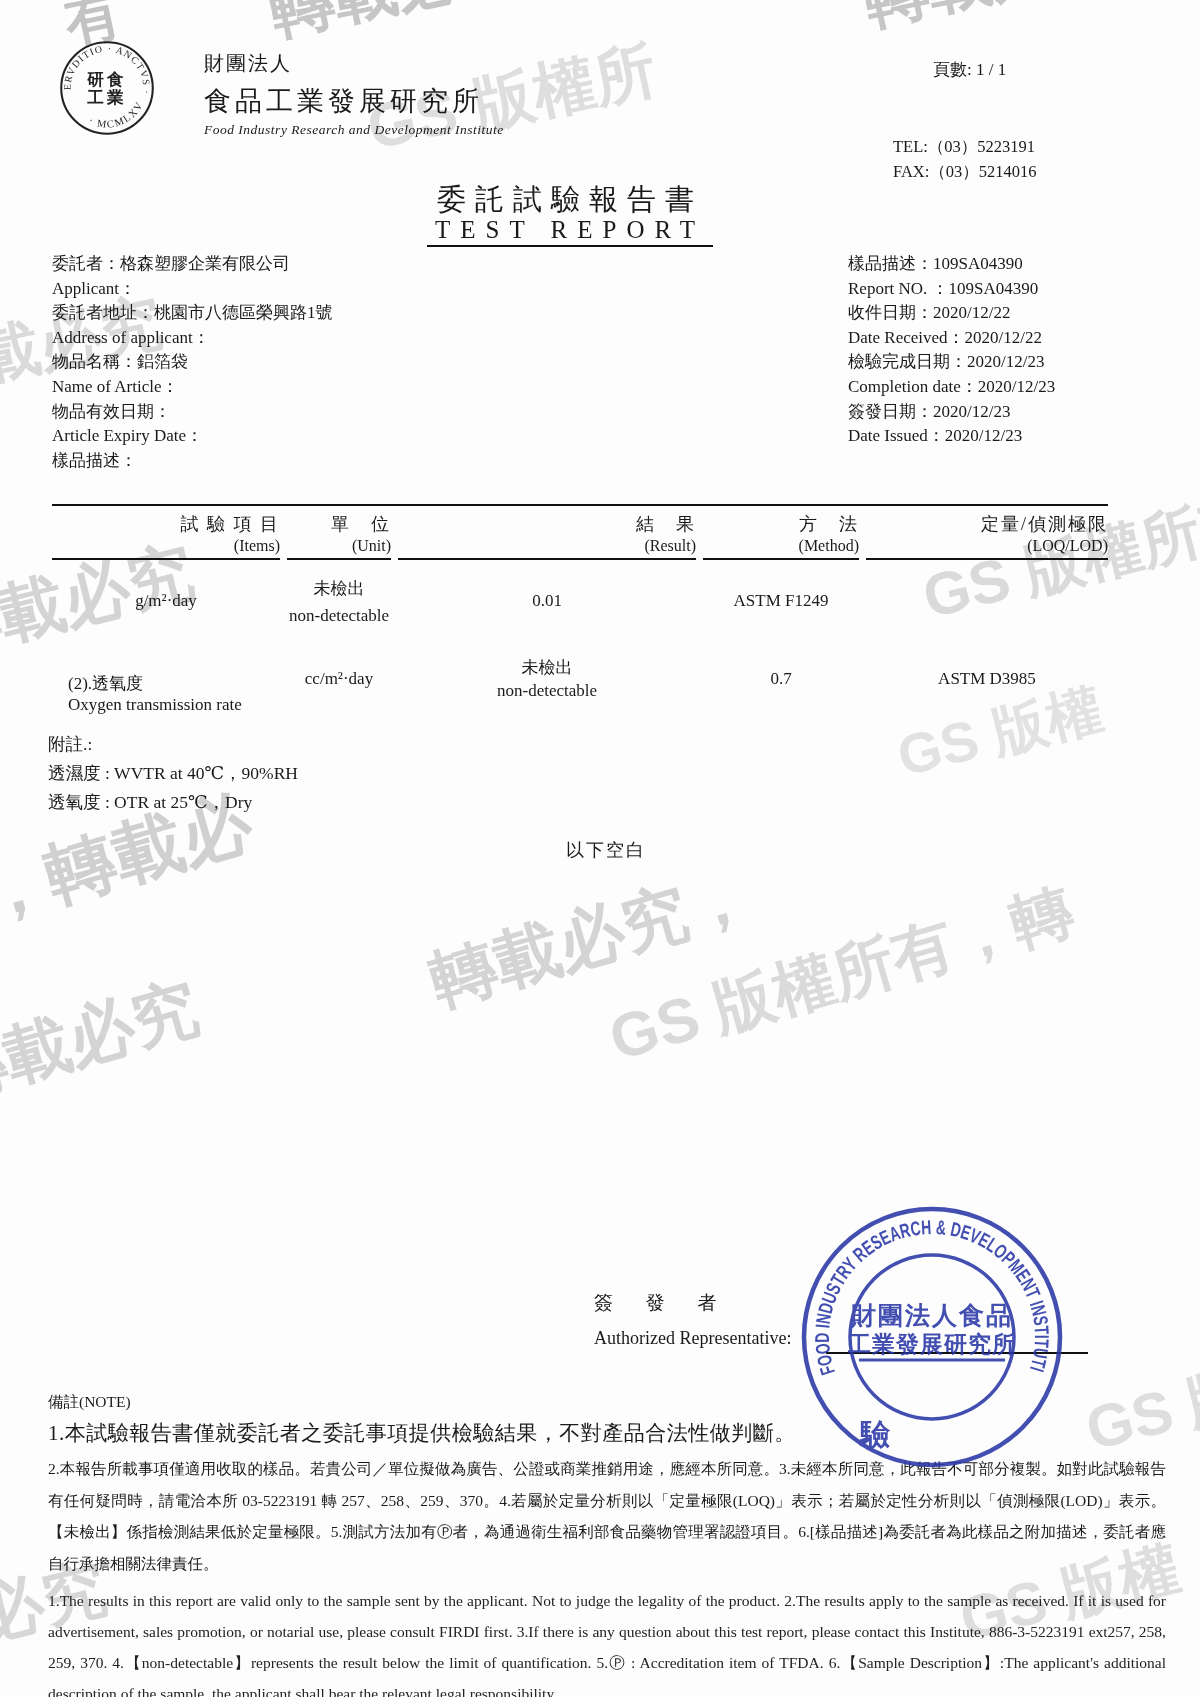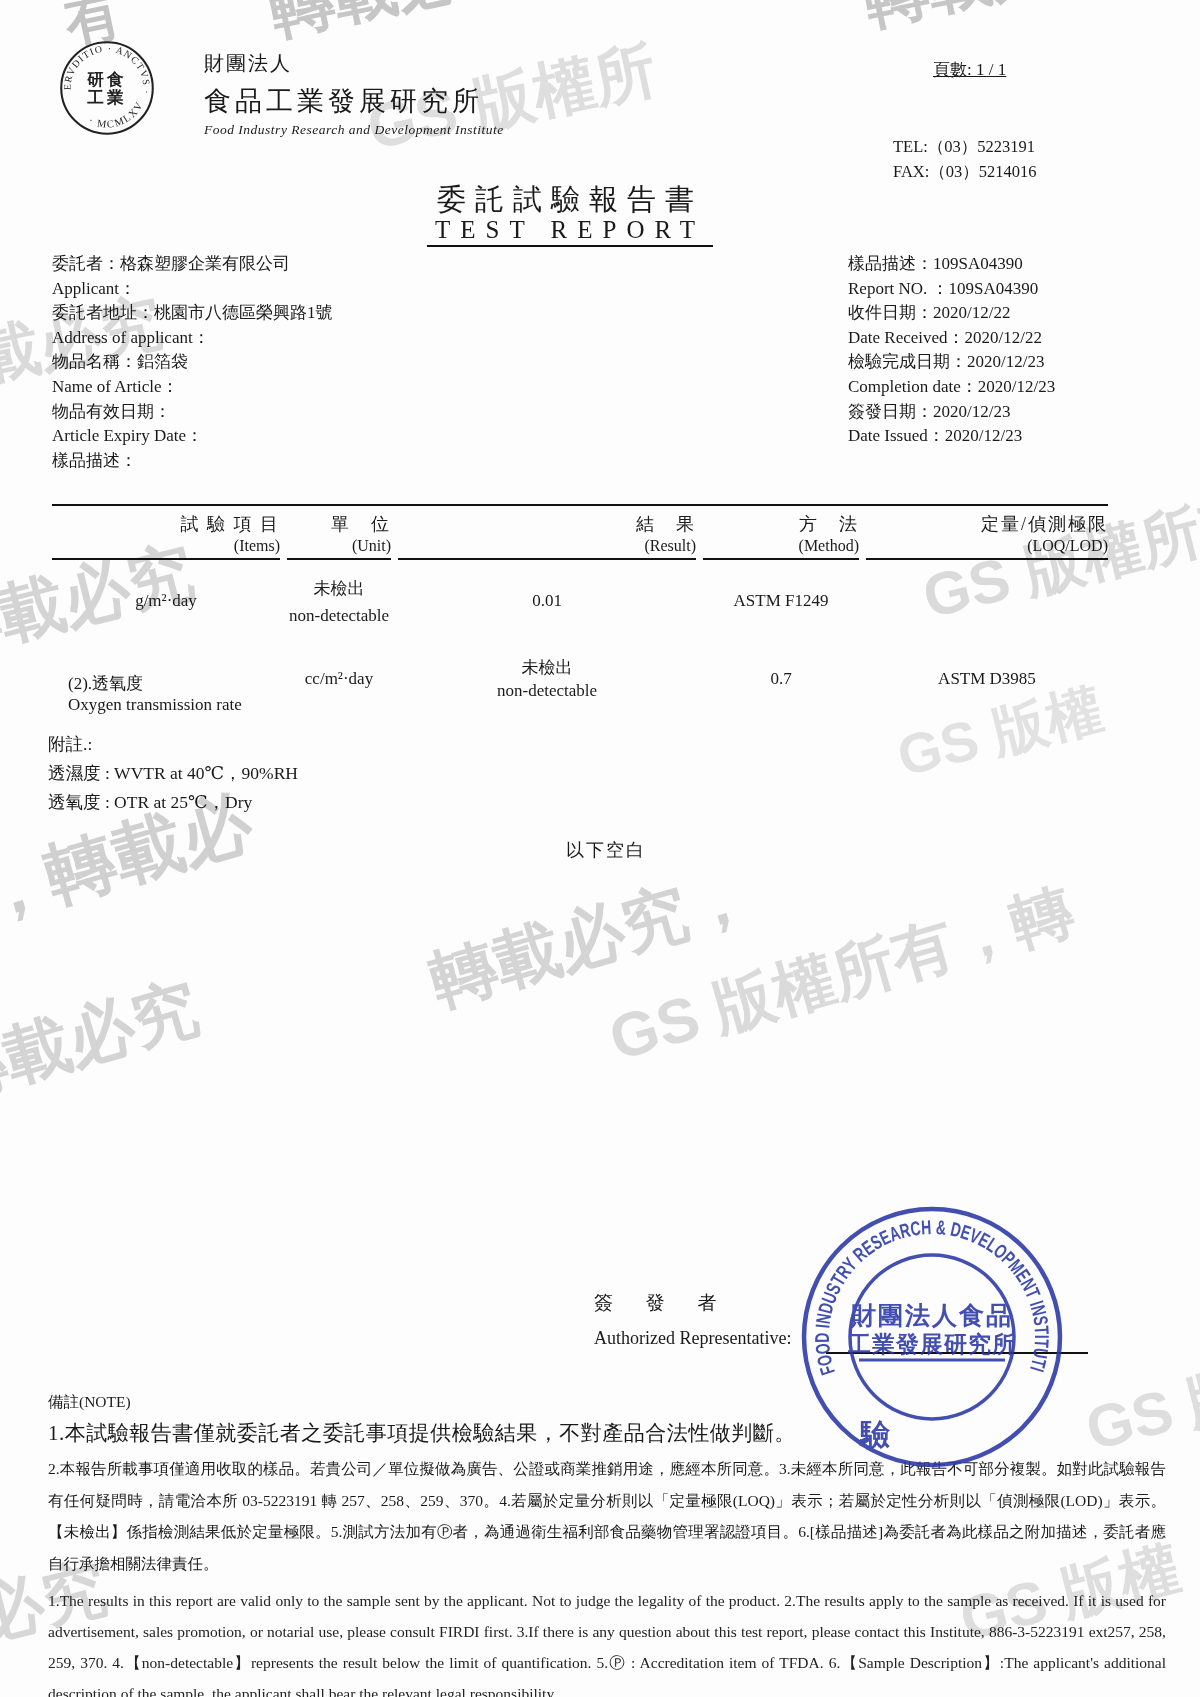--- a/index.html
+++ b/index.html
@@ -20,21 +20,21 @@
     font-weight:bold;
     color:#b9b9b9;
     white-space:nowrap;
     transform-origin:left top;
   }
   .content { position:absolute; inset:0; z-index:2; }
   
   .org-type { font-size:20px; letter-spacing:2px; }
   .org-zh { font-size:27px; letter-spacing:4px; font-weight:500; margin-top:6px; }
   .org-en { font-size:13.5px; font-style:italic; margin-top:3px; letter-spacing:0.5px; }
-  .pagenum { font-size:17px;text-decoration:underline; }
+  .pagenum { font-size:17px; }
   .addr { font-size:17px; line-height:26px; }
   .telfax { font-size:16.5px; line-height:25px; }
   .title-zh { font-size:29px; letter-spacing:9px; text-align:center; }
   .title-en-wrap { text-align:center; }
   .title-en { display:inline-block; font-size:25px; letter-spacing:10px; border-bottom:2.5px solid #111; padding:0 8px 1px 8px; }
   .info { font-size:17px; line-height:24.6px; white-space:nowrap; }
   
   .ttable { left:52px; top:504px; width:1056px; border-top:2px solid #111; position:absolute; }
   .trow { display:grid; grid-template-columns:228px 104px 298px 156px 242px; column-gap:7px; }
   .th { text-align:right; border-bottom:2px solid #111; padding:6px 0 3px 0; }

